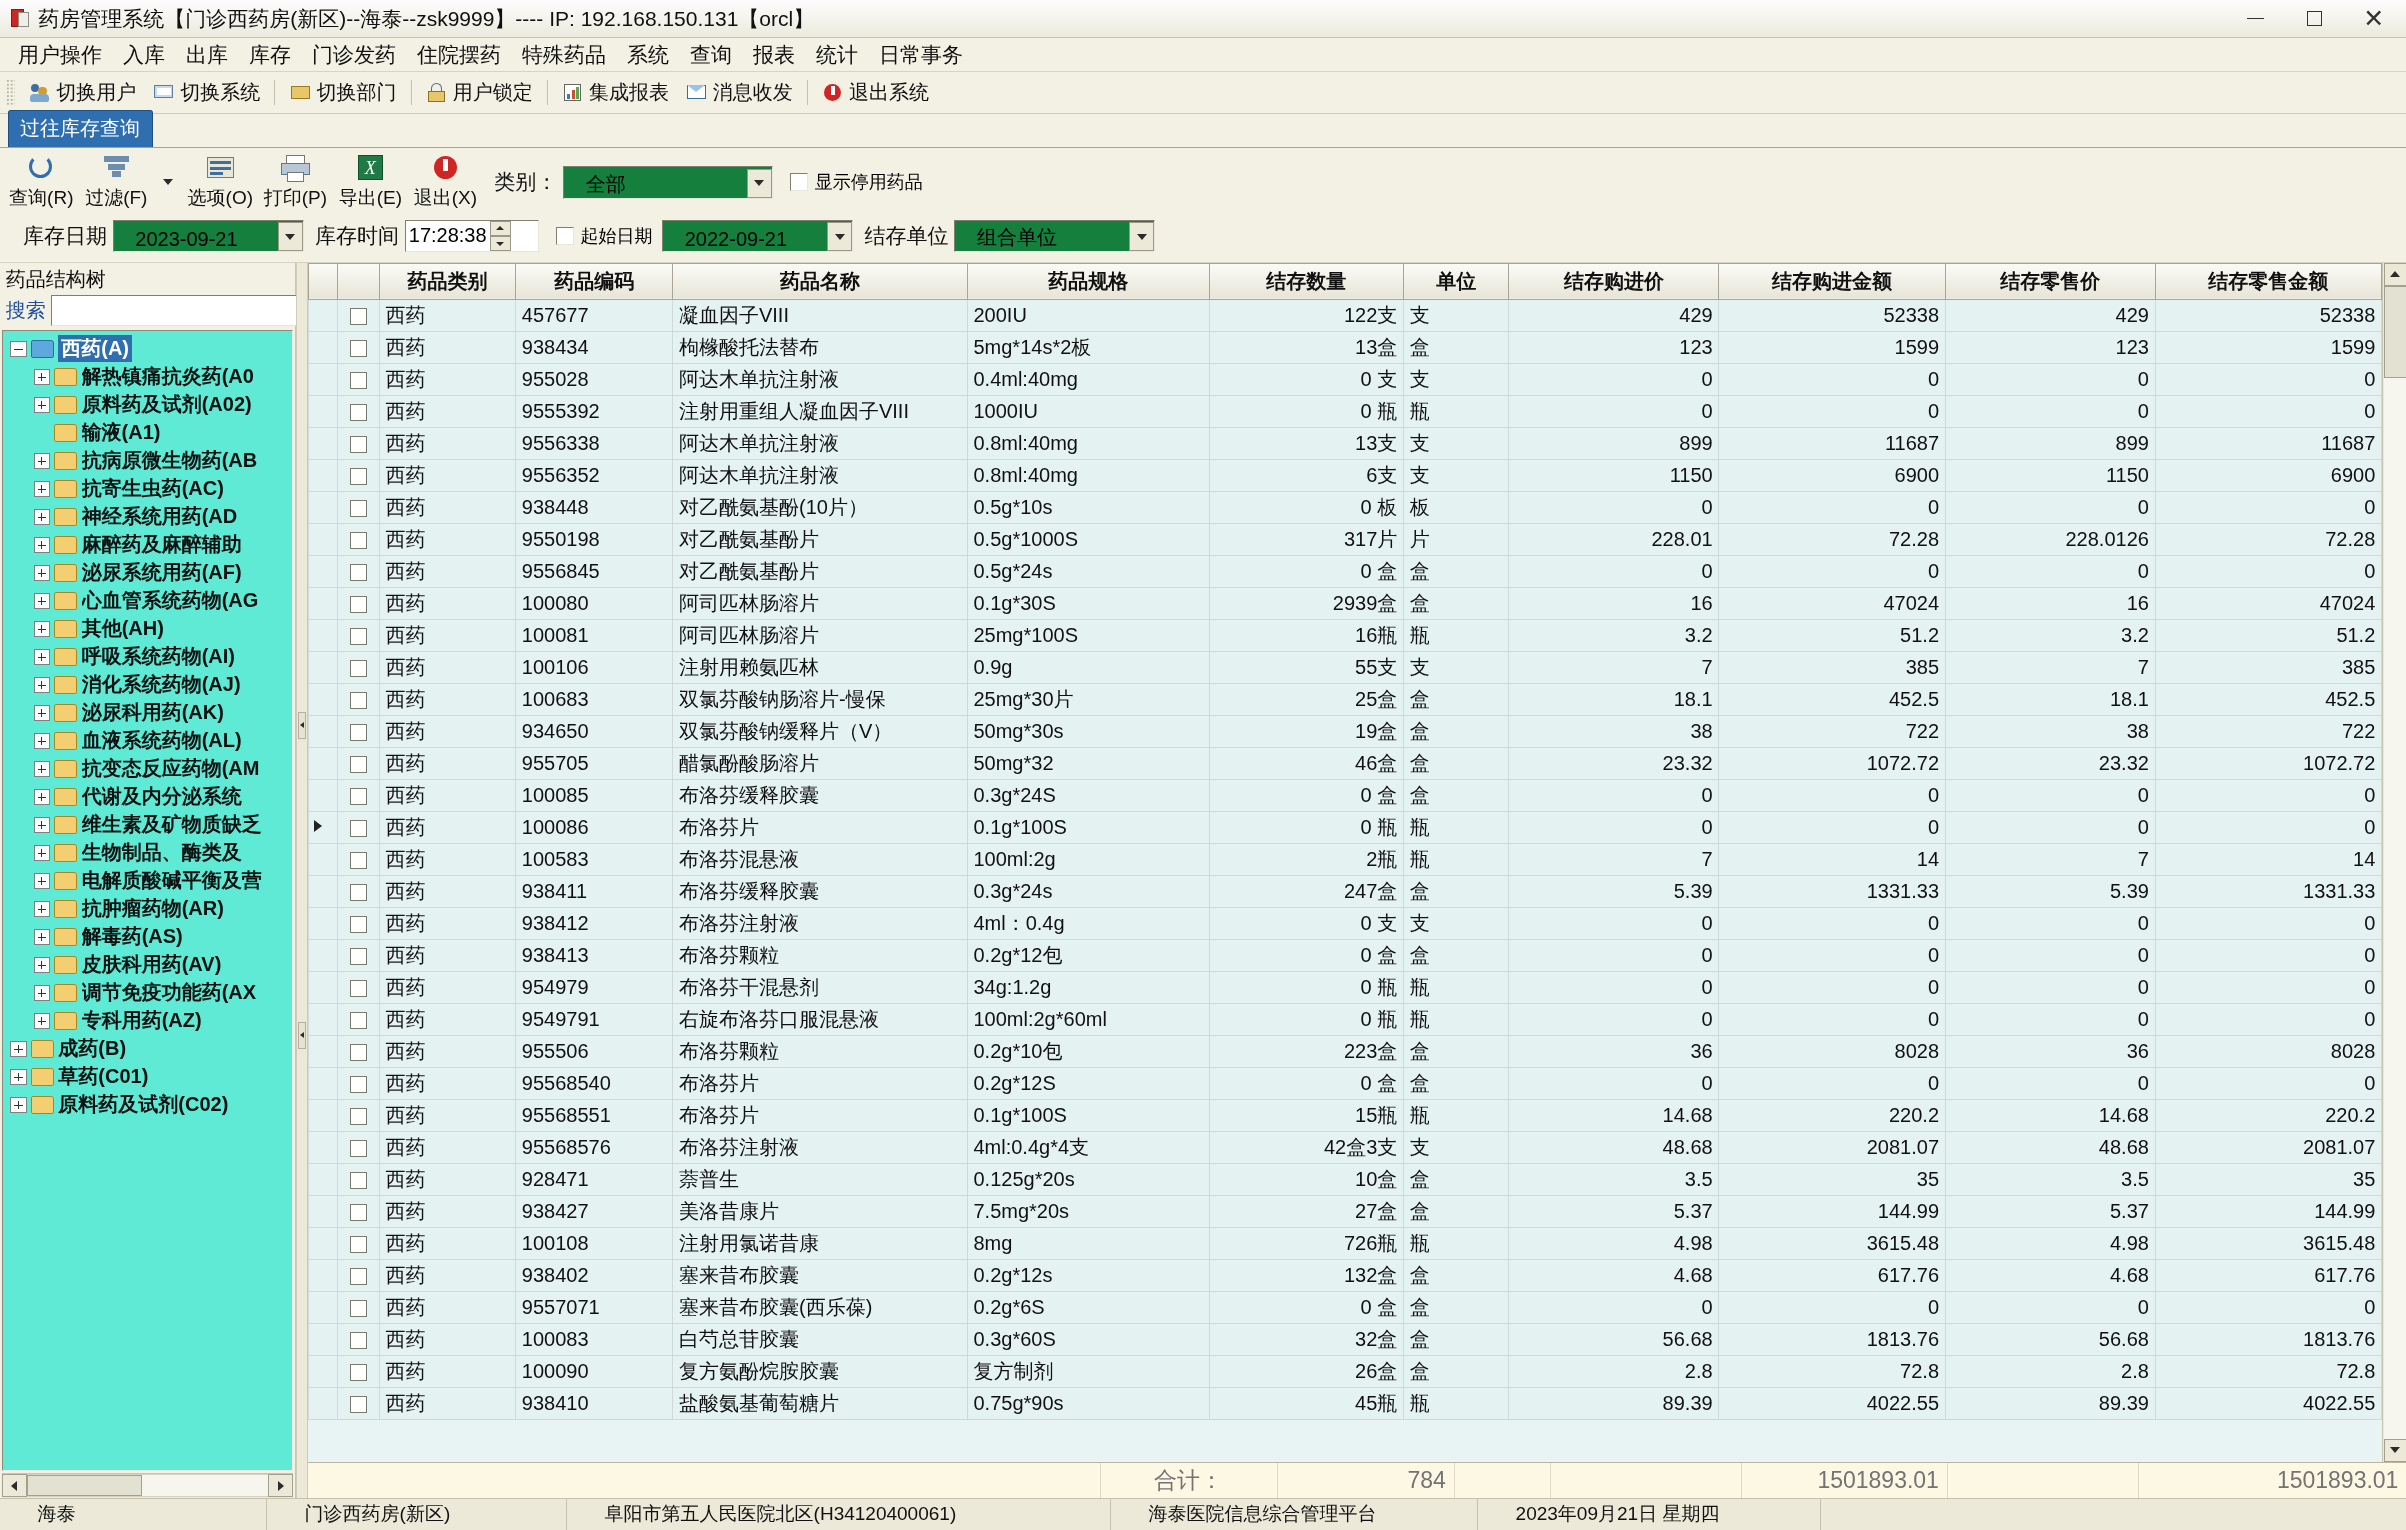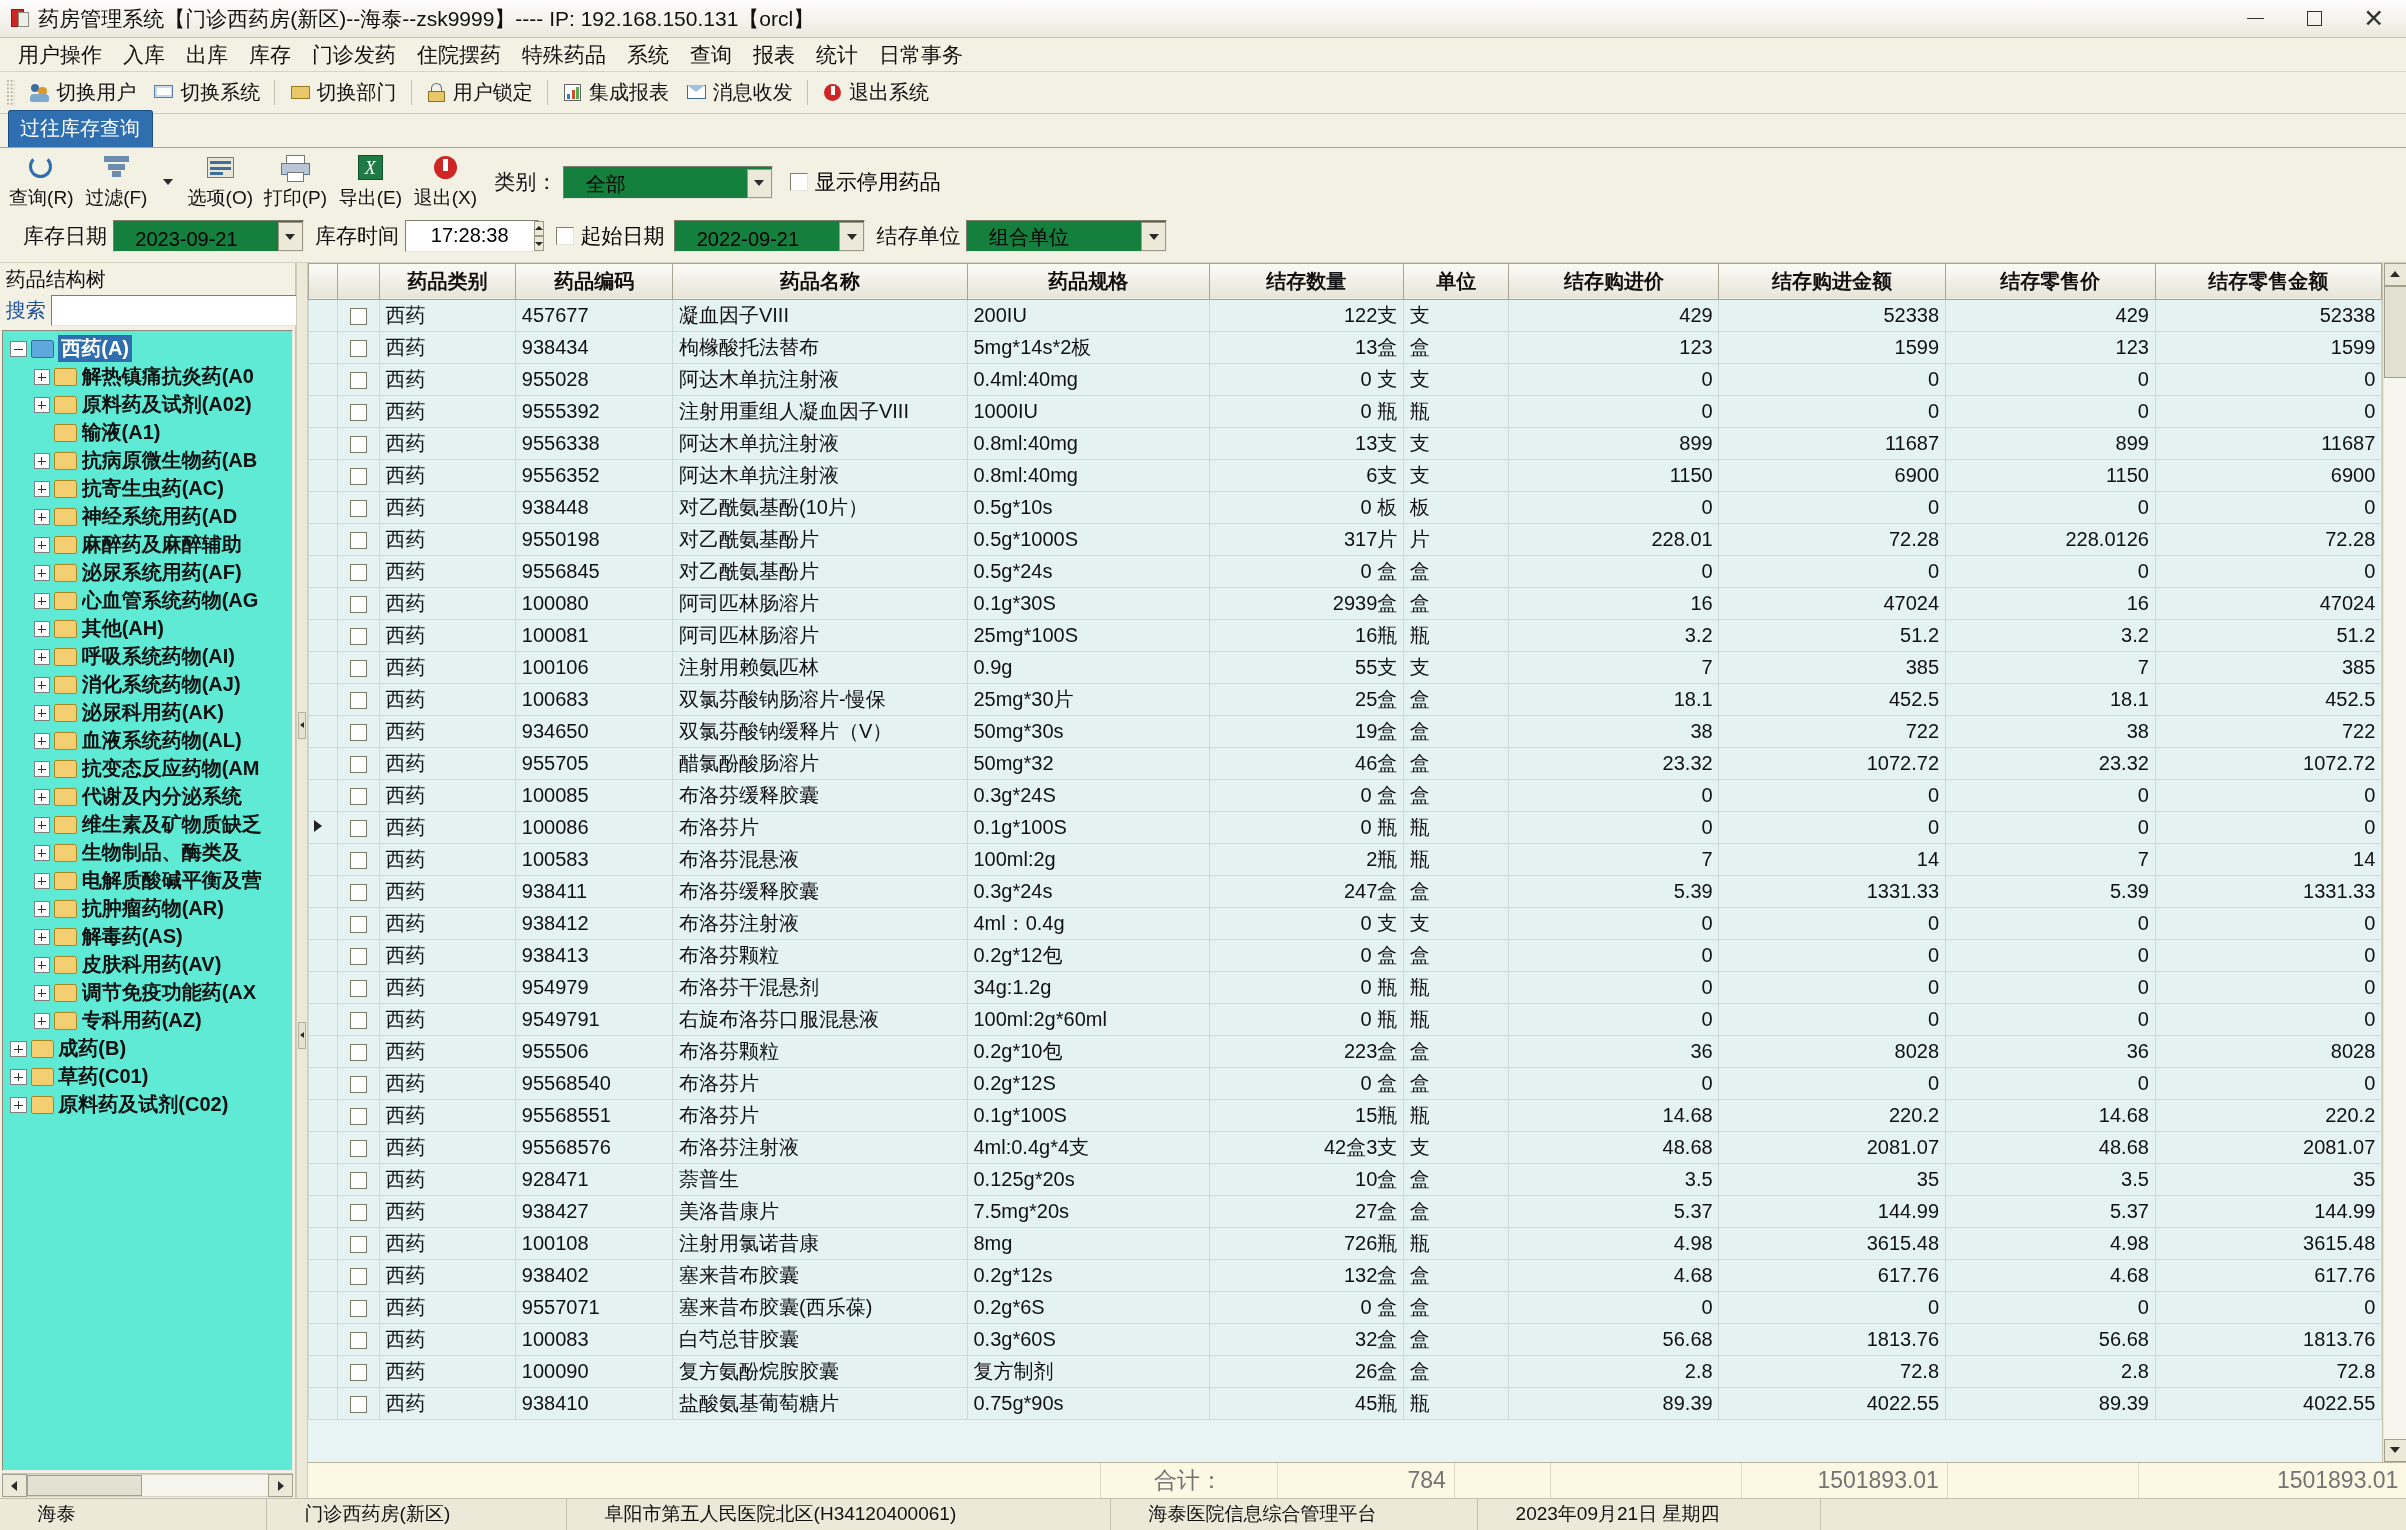--- a/index.html
+++ b/index.html
@@ -162,28 +162,28 @@
     position: relative; display: inline-flex; align-items: flex-end;
     height: 32.5px; background: #15803d; border: 1.9px solid; border-color: #7f7f6f #e8e6da #e8e6da #7f7f6f; padding-left: 16px;
   }
   .combo-wrap .val { padding: 0 5.7px; font-size: 20px; white-space: nowrap; }
   .combo-wrap .arrow {
     width: 25px; height: 29px; margin-left: auto;
     background: #ece9d8; border: 1px solid #9b9887;
     display: flex; align-items: center; justify-content: center;
   }
   .caret-d { width: 0; height: 0; border-left: 5.7px solid transparent; border-right: 5.7px solid transparent; border-top: 6.7px solid #2b2b2b; }
-  .chk { display: inline-flex; align-items: center; gap: 6.7px; margin-left: 17px; font-size: 21px; }
+  .chk { display: inline-flex; align-items: center; gap: 6.7px; margin-left: 17px; font-size: 18px; }
   .chk .box { width: 18px; height: 18px; background: #fff; border: 1.9px solid; border-color: #7f7f6f #e8e6da #e8e6da #7f7f6f; }
   .qrow2 { display: flex; align-items: center; height: 44px; padding-left: 3.8px; }
   .spinner {
     display: inline-flex; align-items: stretch; height: 32.5px;
     border: 1.9px solid; border-color: #7f7f6f #e8e6da #e8e6da #7f7f6f; background: #fff;
   }
-  .spinner .sv { padding: 0 25px; font-size: 20px; display: flex; align-items: center; }
+  .spinner .sv { padding: 0 3px; font-size: 20px; display: flex; align-items: center; }
   .spinner .sb { width: 21px; display: flex; flex-direction: column; }
   .spinner .sb div { flex: 1; background: #ece9d8; border: 1px solid #9b9887; display:flex; align-items:center; justify-content:center; }
   .caret-u-s { width:0;height:0;border-left:4.8px solid transparent;border-right:4.8px solid transparent;border-bottom:4.8px solid #2b2b2b; }
   .caret-d-s { width:0;height:0;border-left:4.8px solid transparent;border-right:4.8px solid transparent;border-top:4.8px solid #2b2b2b; }
 
   
   .body { flex: 1 1 auto; display: flex; min-height: 0; background: #f1efe2; }
 
   
   .treepanel {

